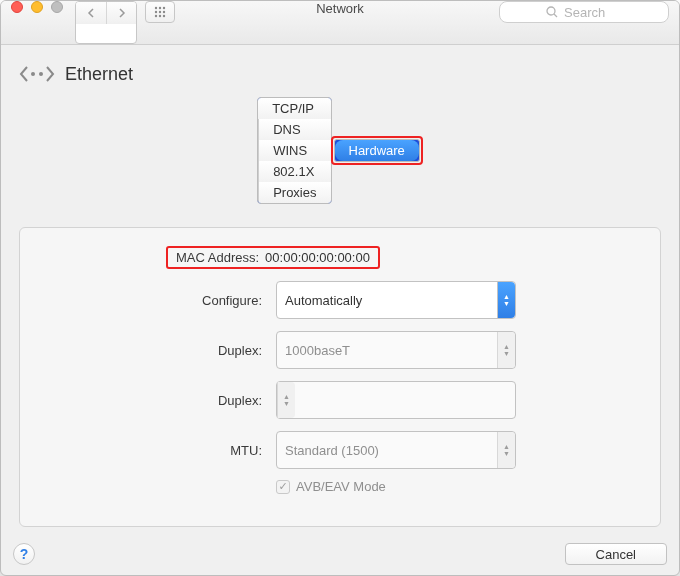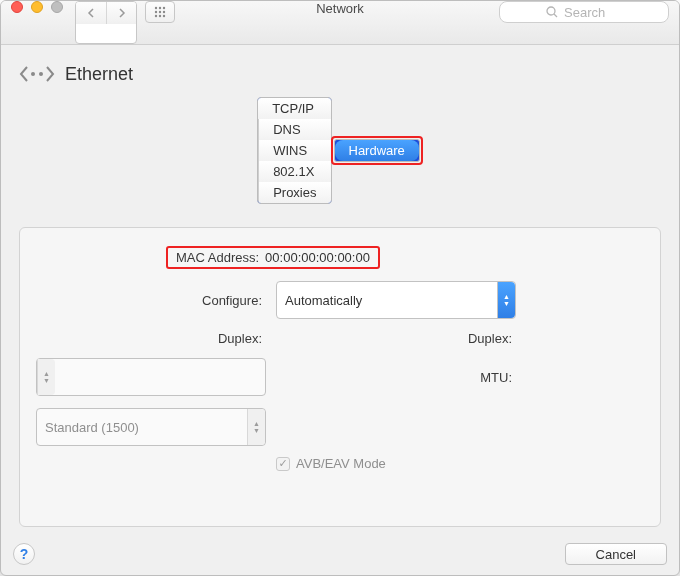--- a/index.html
+++ b/index.html
@@ -333,20 +333,27 @@
         <div class="row-label">Configure:</div>
         <div class="select">
           <span class="value">Automatically</span>
           <span class="arrows blue">
               <span>▲</span>
               <span>▼</span>
             </span>
         </div>
 
         <div class="row-label">Duplex:</div>
+        <div class="select disabled">
+          <span class="value">1000baseT</span>
+          <span class="arrows gray">
+              <span>▲</span>
+              <span>▼</span>
+            </span>
+        </div>
 
         <div class="row-label">Duplex:</div>
         <div class="select disabled">
           <span class="arrows gray">
               <span>▲</span>
               <span>▼</span>
             </span>
         </div>
 
         <div class="row-label">MTU:</div>

